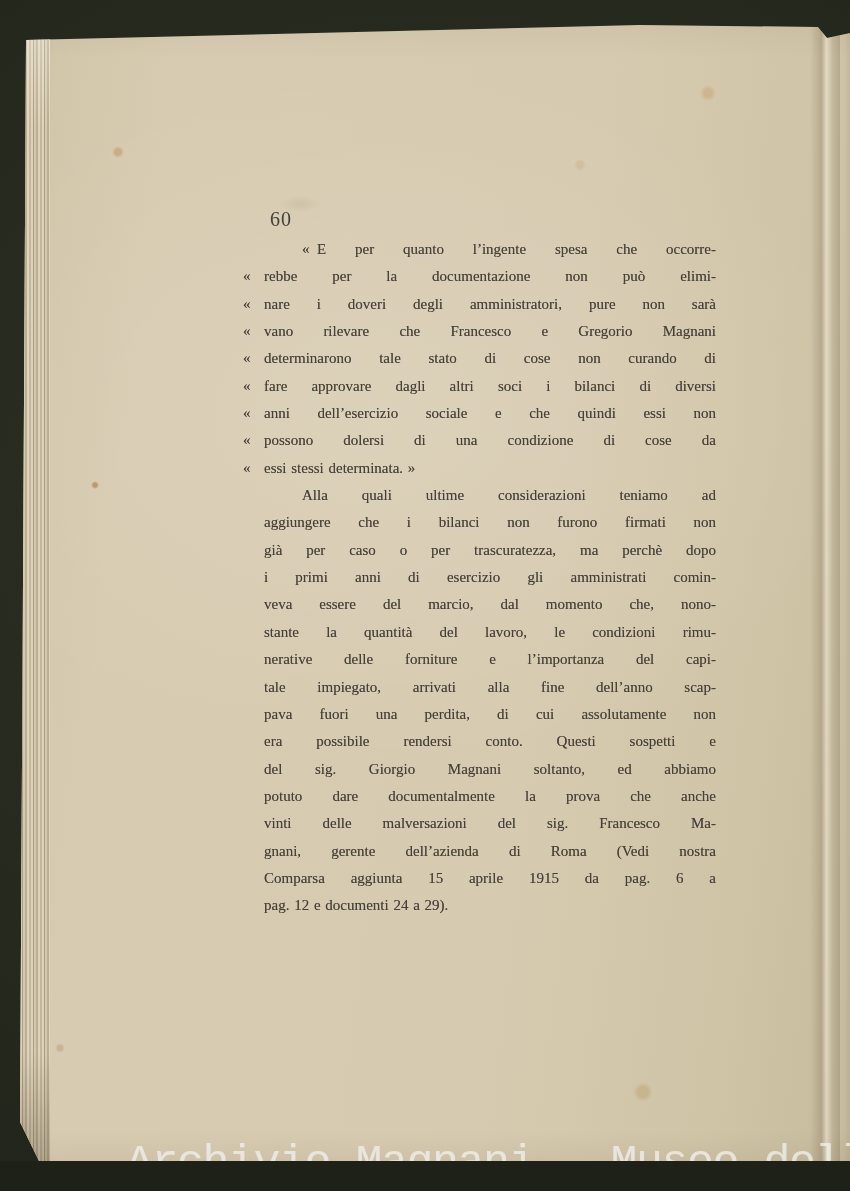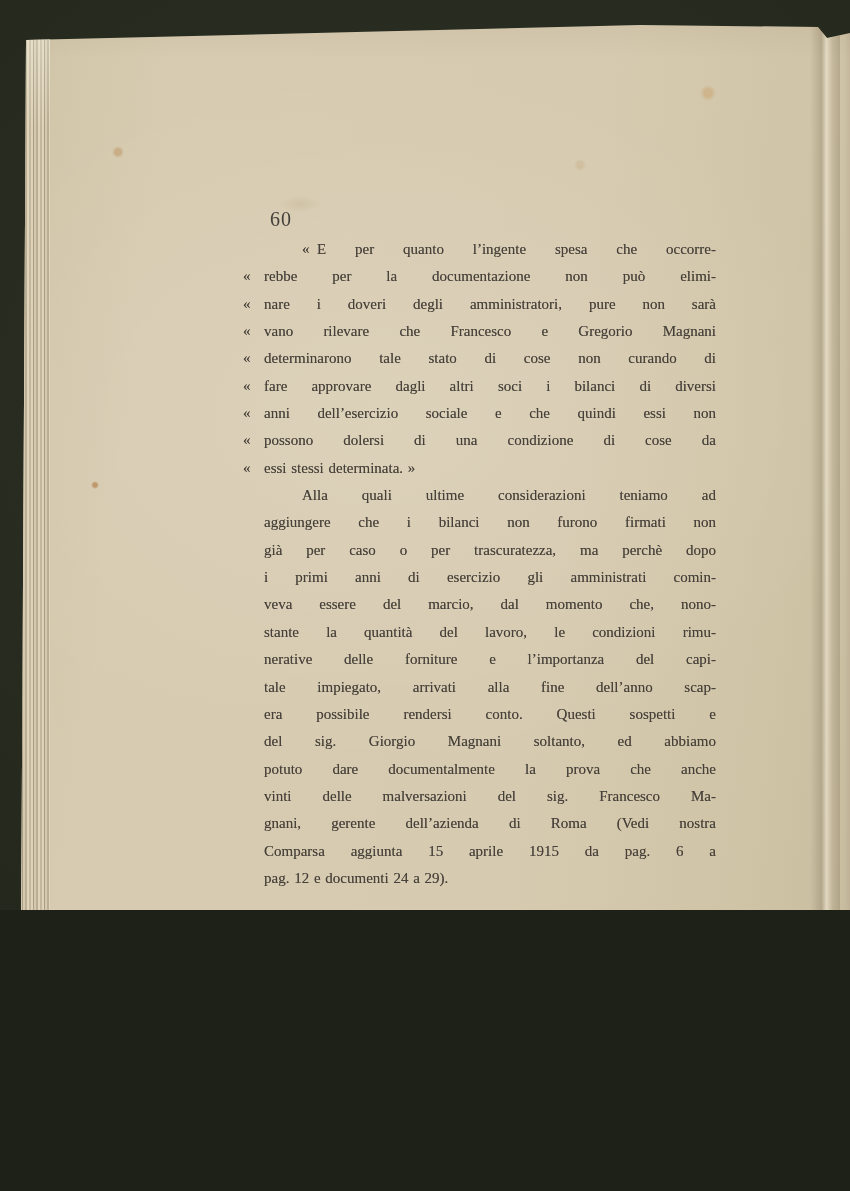--- a/index.html
+++ b/index.html
@@ -1,17 +1,17 @@
 <!DOCTYPE html>
 <html><head>
 <meta charset="utf-8">
 <style>
   html,body{margin:0;padding:0;background:#1e2118;}
   .scene{
-    position:relative;width:850px;height:910px;overflow:hidden;
+    position:relative;width:850px;height:1161px;overflow:hidden;
     background:radial-gradient(ellipse 900px 800px at 50% 45%, #2e3226 0%, #272b1f 60%, #20241a 100%);
     font-family:"Liberation Serif","DejaVu Serif",serif;
   }
   
   .book{
     position:absolute;left:0;top:0;width:850px;height:1191px;
     clip-path:polygon(26px 40px,640px 25px,818px 27px,827px 38px,850px 33px,
                       850px 1173px,430px 1180px,96px 1167px,40px 1163px,20px 1122px);
     background:
       radial-gradient(ellipse 700px 520px at 45% 35%, rgba(255,252,240,0.14), rgba(255,252,240,0) 70%),
@@ -89,20 +89,21 @@
         <div class="line"><span class="qmark">«</span><span>possono dolersi di una condizione di cose da</span></div>
         <div class="line nj"><span class="qmark">«</span><span>essi stessi determinata. »</span></div>
         <div class="line" style="padding-left: 38px;"><span>Alla quali ultime considerazioni teniamo ad</span></div>
         <div class="line"><span>aggiungere che i bilanci non furono firmati non</span></div>
         <div class="line"><span>già per caso o per trascuratezza, ma perchè dopo</span></div>
         <div class="line"><span>i primi anni di esercizio gli amministrati comin-</span></div>
         <div class="line"><span>veva essere del marcio, dal momento che, nono-</span></div>
         <div class="line"><span>stante la quantità del lavoro, le condizioni rimu-</span></div>
         <div class="line"><span>nerative delle forniture e l’importanza del capi-</span></div>
         <div class="line"><span>tale impiegato, arrivati alla fine dell’anno scap-</span></div>
+        <div class="line"><span>pava fuori una perdita, di cui assolutamente non</span></div>
         <div class="line"><span>era possibile rendersi conto. Questi sospetti e</span></div>
         <div class="line"><span>del sig. Giorgio Magnani soltanto, ed abbiamo</span></div>
         <div class="line"><span>potuto dare documentalmente la prova che anche</span></div>
         <div class="line"><span>vinti delle malversazioni del sig. Francesco Ma-</span></div>
         <div class="line"><span>gnani, gerente dell’azienda di Roma (Vedi nostra</span></div>
         <div class="line"><span>Comparsa aggiunta 15 aprile 1915 da pag. 6 a</span></div>
         <div class="line nj"><span>pag. 12 e documenti 24 a 29).</span></div>
       </div>
   </div>
   <div class="watermark">Archivio Magnani - Museo della Carta</div>

